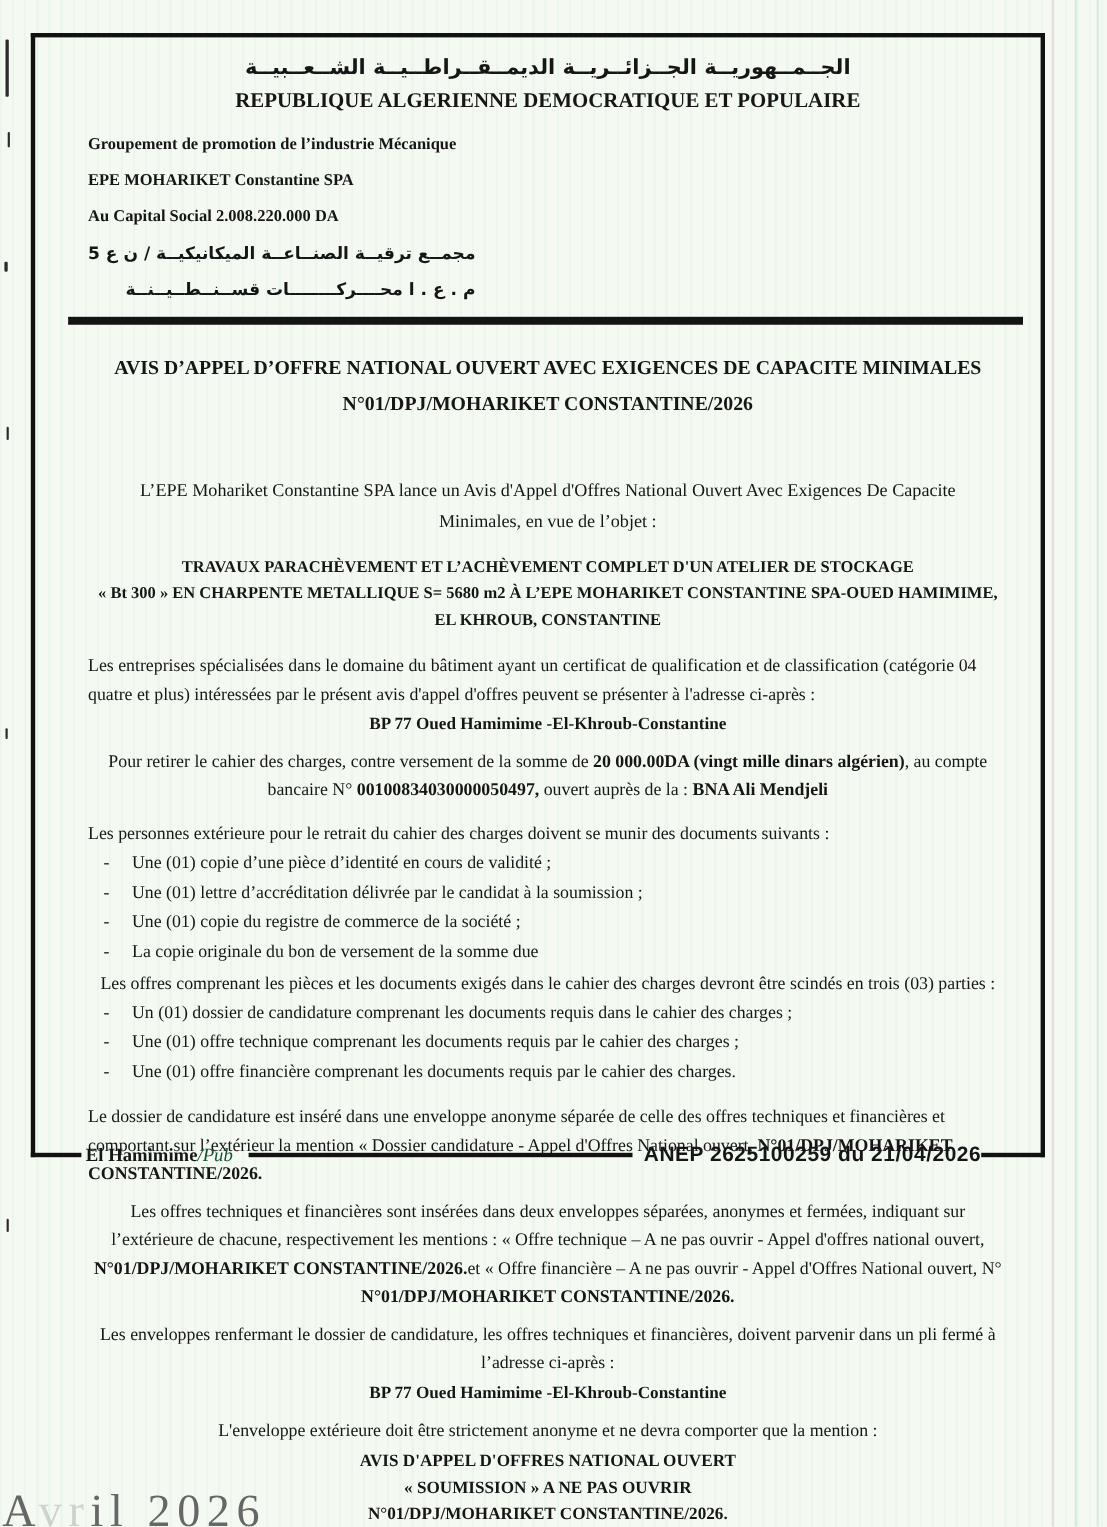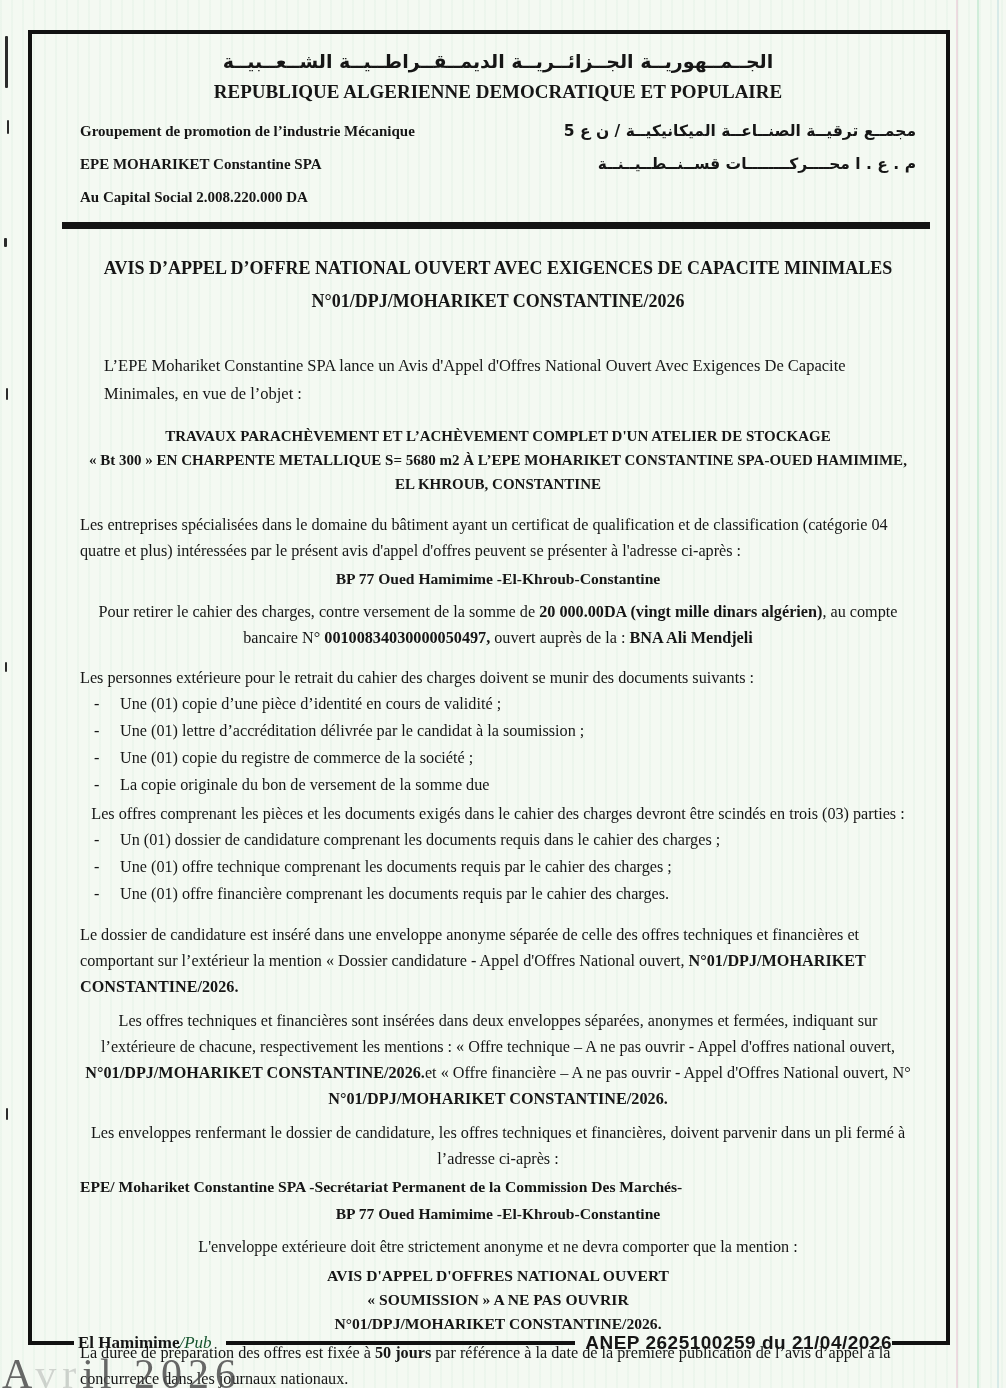--- a/index.html
+++ b/index.html
@@ -12,44 +12,44 @@
     color:#161616;
     -webkit-font-smoothing:antialiased;
   }
   .stripe{position:absolute;top:0;bottom:0;width:2px;pointer-events:none;}
   .stripe.pink{left:956px;background:rgba(226,150,185,.30);}
   .stripe.green{left:977px;background:rgba(140,215,175,.35);}
   .stripe.teal{left:997px;background:rgba(150,200,210,.30);}
   .mark{position:absolute;background:#2b2b2b;border-radius:1px;}
 
   .frame{
-    position:absolute;left:28px;top:30px;width:922px;height:1315px;
+    position:absolute;left:28px;top:30px;width:922px;height:1022px;
     box-sizing:border-box;
     border:4px solid #111;border-bottom:none;
     padding:8px 30px 12px 48px;
   }
 
   .h-ar{
     text-align:center;font-family:"DejaVu Sans",sans-serif;direction:rtl;
     font-weight:bold;font-size:19px;margin-top:8px;letter-spacing:1px;
   }
   .h-fr{
     text-align:center;font-weight:bold;font-size:19px;margin-top:9px;
   }
-  .h-cols{display:flex;justify-content:space-between;align-items:flex-start;margin-top:12px;}
+  .h-cols{display:flex;justify-content:space-between;align-items:flex-start;margin-top:12px;flex-direction:column;}
   .h-left div{font-weight:bold;font-size:15px;line-height:33px;}
   .h-right{direction:rtl;text-align:right;font-family:"DejaVu Sans",sans-serif;}
   .h-right div{font-weight:bold;font-size:15.5px;line-height:33px;}
   .rule{height:7px;background:#141414;margin:8px -14px 0 -18px;
     box-shadow:0 -2px 0 #141414 inset, 0 2px 0 #141414 inset;}
 
   .title{ text-align:center;font-weight:bold;font-size:18px;margin-top:26px;line-height:26px;}
   .title2{text-align:center;font-weight:bold;font-size:18px;margin-top:10px;}
 
-  .intro{text-align:left;font-size:16.5px;line-height:28px;margin:40px 24px 0 24px;}
+  .intro{text-align:center;font-size:16.5px;line-height:28px;margin:54px 24px 0 24px;}
   .object{text-align:center;font-weight:bold;font-size:15px;line-height:24px;margin:16px 6px 16px 6px;}
 
   p.body{font-size:16.2px;line-height:26px;margin:14px 0 0 0;}
   p.tight{margin-top:8px;text-align:center;}
   .addr{font-weight:bold;font-size:15.6px;line-height:25px;margin-top:2px;}
   .addr.center{text-align:center;}
   b{font-weight:bold;}
 
   .li{display:flex;font-size:16.2px;line-height:27px;padding-left:14px;}
   .li .mk{width:26px;flex:none;}
@@ -161,21 +161,20 @@
         <span>Une (01) offre financière comprenant les documents requis par le cahier des charges.</span>
       </div>
   </div>
 
   <p class="body"><span>Le dossier de candidature est inséré dans une enveloppe anonyme séparée de celle des offres techniques et financières et comportant sur l’extérieur la mention « Dossier candidature - Appel d'Offres National ouvert, </span><b>N°01/DPJ/MOHARIKET CONSTANTINE/2026.</b></p>
 
   <p class="body tight"><span>Les offres techniques et financières sont insérées dans deux enveloppes séparées, anonymes et fermées, indiquant sur l’extérieure de chacune, respectivement les mentions : « Offre technique – A ne pas ouvrir - Appel d'offres national ouvert, </span><b>N°01/DPJ/MOHARIKET CONSTANTINE/2026.</b><span>et « Offre financière – A ne pas ouvrir - Appel d'Offres National ouvert, N° </span><b>N°01/DPJ/MOHARIKET CONSTANTINE/2026.</b></p>
 
   <p class="body tight">Les enveloppes renfermant le dossier de candidature, les offres techniques et financières, doivent parvenir dans un pli fermé à l’adresse ci-après :</p>
 
-  <div class="addr">EPE/ Mohariket Constantine SPA  -Secrétariat Permanent de la Commission Des Marchés-</div>
   <div class="addr center">BP 77 Oued Hamimime -El-Khroub-Constantine</div>
 
   <p class="body tight">L'enveloppe extérieure doit être strictement anonyme et ne devra comporter que la mention :</p>
 
   <div class="mention-wrap">
     <div class="mention">AVIS D'APPEL D'OFFRES NATIONAL OUVERT</div>
     <div class="mention">« SOUMISSION » A NE PAS OUVRIR</div>
     <div class="mention">N°01/DPJ/MOHARIKET CONSTANTINE/2026.</div>
   </div>
 

